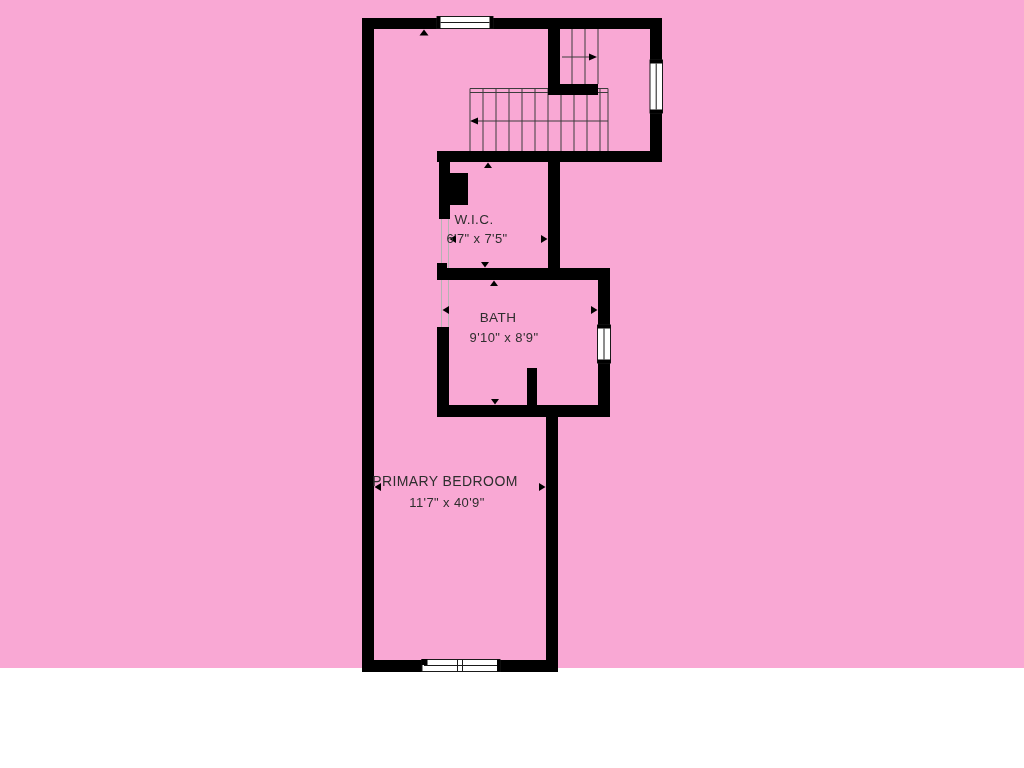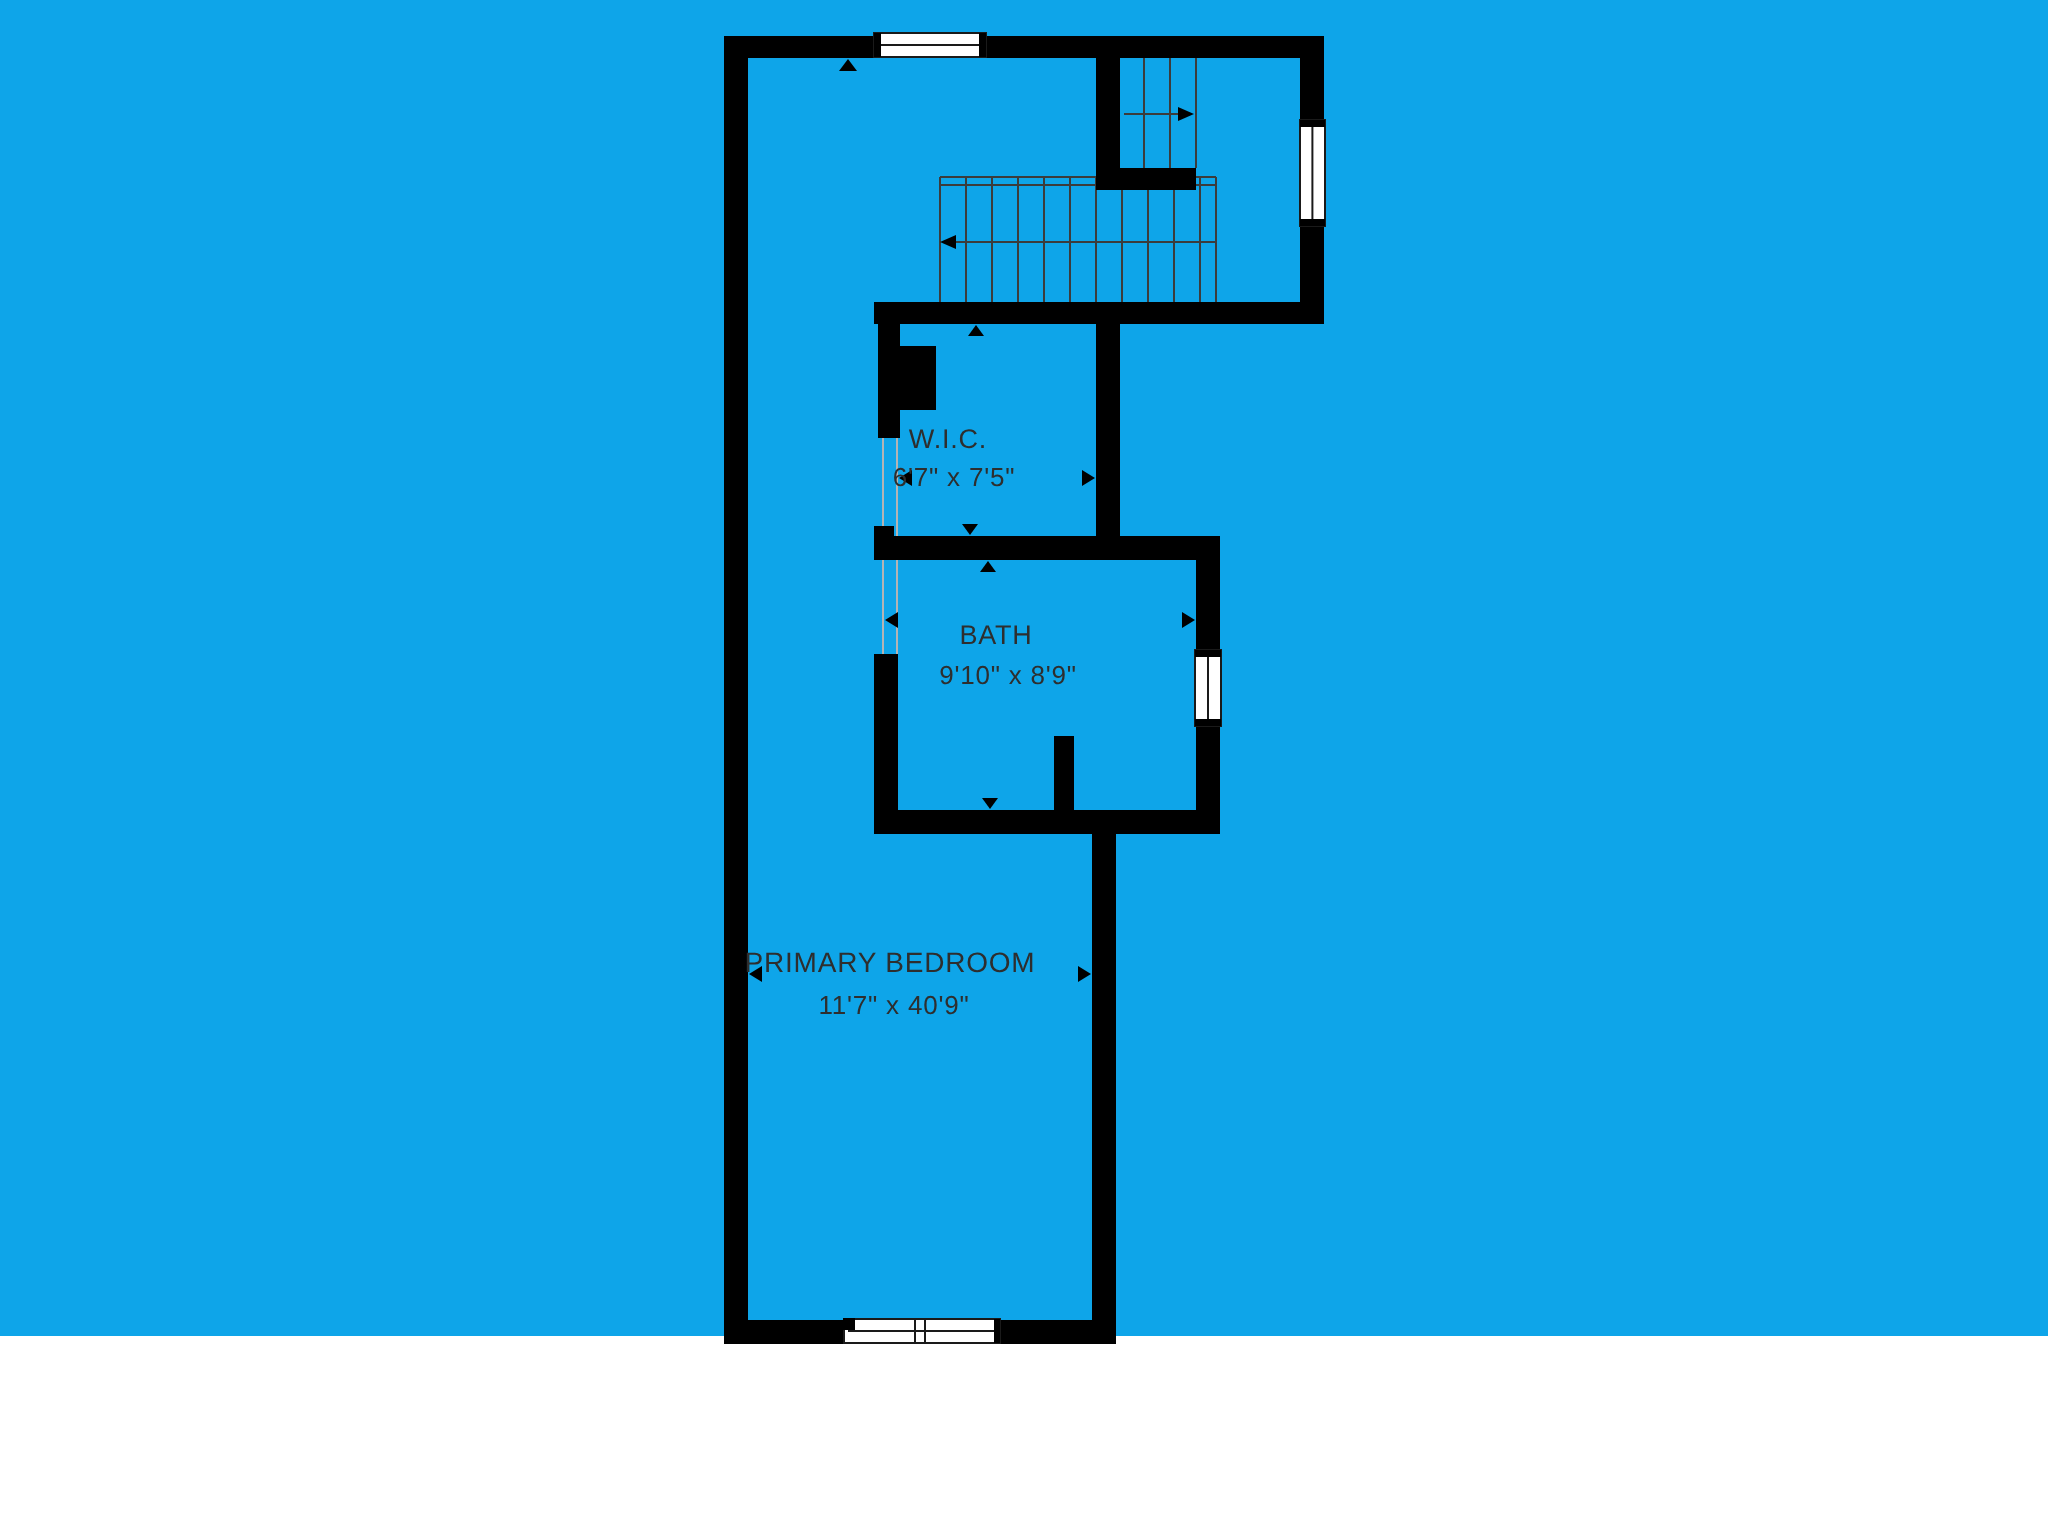--- a/index.html
+++ b/index.html
@@ -1,17 +1,17 @@
 <!DOCTYPE html>
 <html><head>
 <meta charset="utf-8">
 <style>
   html,body{margin:0;padding:0;background:#ffffff;}
   body{width:1024px;height:768px;overflow:hidden;font-family:"Liberation Sans",sans-serif;}
-  .stage{position:relative;width:1024px;height:668px;background:#0ea5e9;}
+  .stage{position:relative;width:1024px;height:668px;background:#f9a8d4;}
   svg{position:absolute;left:0;top:0;}
   text{fill:#2e2e2e;letter-spacing:.4px;}
   .room-name{font-size:13.5px;}
   .room-dims{font-size:13px;}
   .bedroom-name{font-size:14px;}
   .stair-line{stroke:#3c3c3c;stroke-width:1;fill:none;}
   .opening-line{stroke:#b4b4b4;stroke-width:1;}
   .win-frame{fill:#ffffff;stroke:#1a1a1a;stroke-width:1;}
   .win-line{stroke:#1a1a1a;stroke-width:1;}
   .tick{fill:#000000;}

